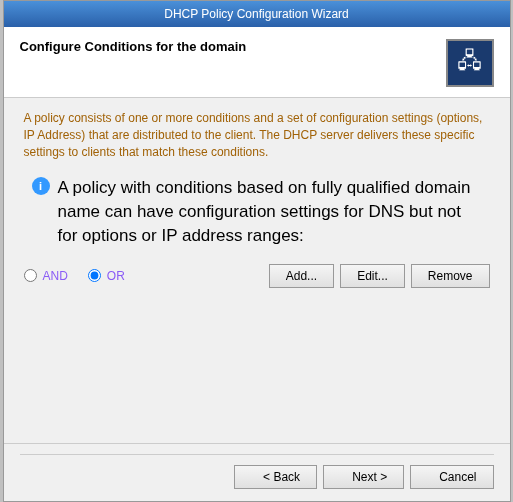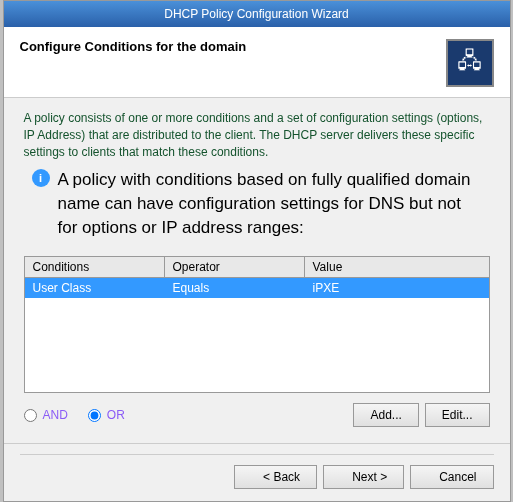--- a/index.html
+++ b/index.html
@@ -67,22 +67,22 @@
       font-size: 22px;
     }
     .body-section {
       flex: 1;
       padding: 12px 20px;
       display: flex;
       flex-direction: column;
     }
     .description-text {
       font-size: 12px;
-      color: #14532d;
-      margin-bottom: 2px;
+      color: #a16207;
+      margin-bottom: 10px;
       line-height: 1.4;
     }
     .info-box {
       display: flex;
       align-items: flex-start;
       background: #f0f0f0;
       padding: 6px 8px;
       margin-bottom: 10px;
       gap: 8px;
     }
@@ -216,48 +216,35 @@
     </div>
 
     <div class="body-section">
       <p class="description-text">A policy consists of one or more conditions and a set of configuration settings (options, IP Address) that are distributed to the client. The DHCP server delivers these specific settings to clients that match these conditions.</p>
 
       <div class="info-box">
         <div class="info-icon">i</div>
         <span class="info-text">A policy with conditions based on fully qualified domain name can have configuration settings for DNS but not for options or IP address ranges:</span>
       </div>
 
-      <div class="table-container">
-        <div class="table-header">
-          <div class="table-header-cell">Conditions</div>
-          <div class="table-header-cell">Operator</div>
-          <div class="table-header-cell">Value</div>
-        </div>
-        <div class="table-row">
-          <div class="table-cell">User Class</div>
-          <div class="table-cell">Equals</div>
-          <div class="table-cell">
-            <span>iPXE</span>
-          </div>
-        </div>
-      </div>
 
       <div class="radio-section">
         <div class="radio-group">
           <input type="radio" name="logic" class="radio-input" id="radio-and" style="">
           <label class="radio-label" for="radio-and">AND</label>
         </div>
         <div class="radio-group">
           <input type="radio" name="logic" class="radio-input" id="radio-or" checked="" style="">
           <label class="radio-label" for="radio-or">OR</label>
         </div>
 
         <div class="action-buttons" style="margin-left:auto;">
           <button class="btn">Add...</button>
           <button class="btn">Edit...</button>
+          <button class="btn">Remove</button>
         </div>
       </div>
     </div>
   </div>
 
   <div class="footer-section">
     <div class="separator"></div>
     <div class="nav-buttons">
       <button class="btn btn-nav">&lt; Back</button>
       <button class="btn btn-nav">Next &gt;</button>

